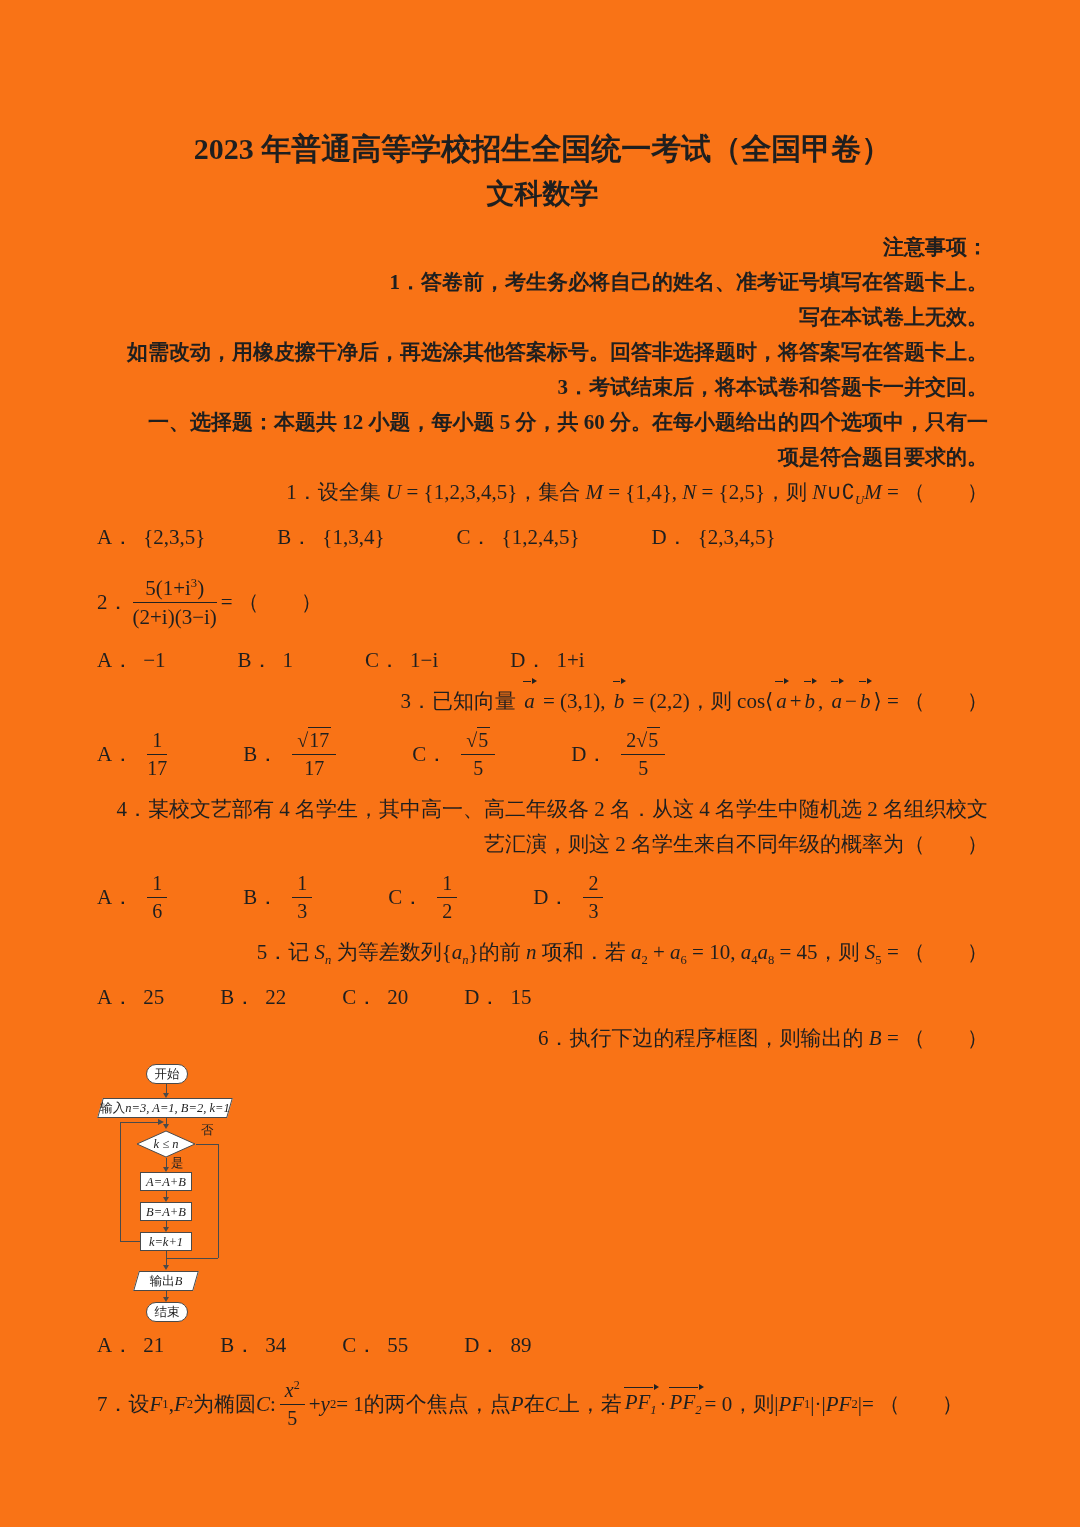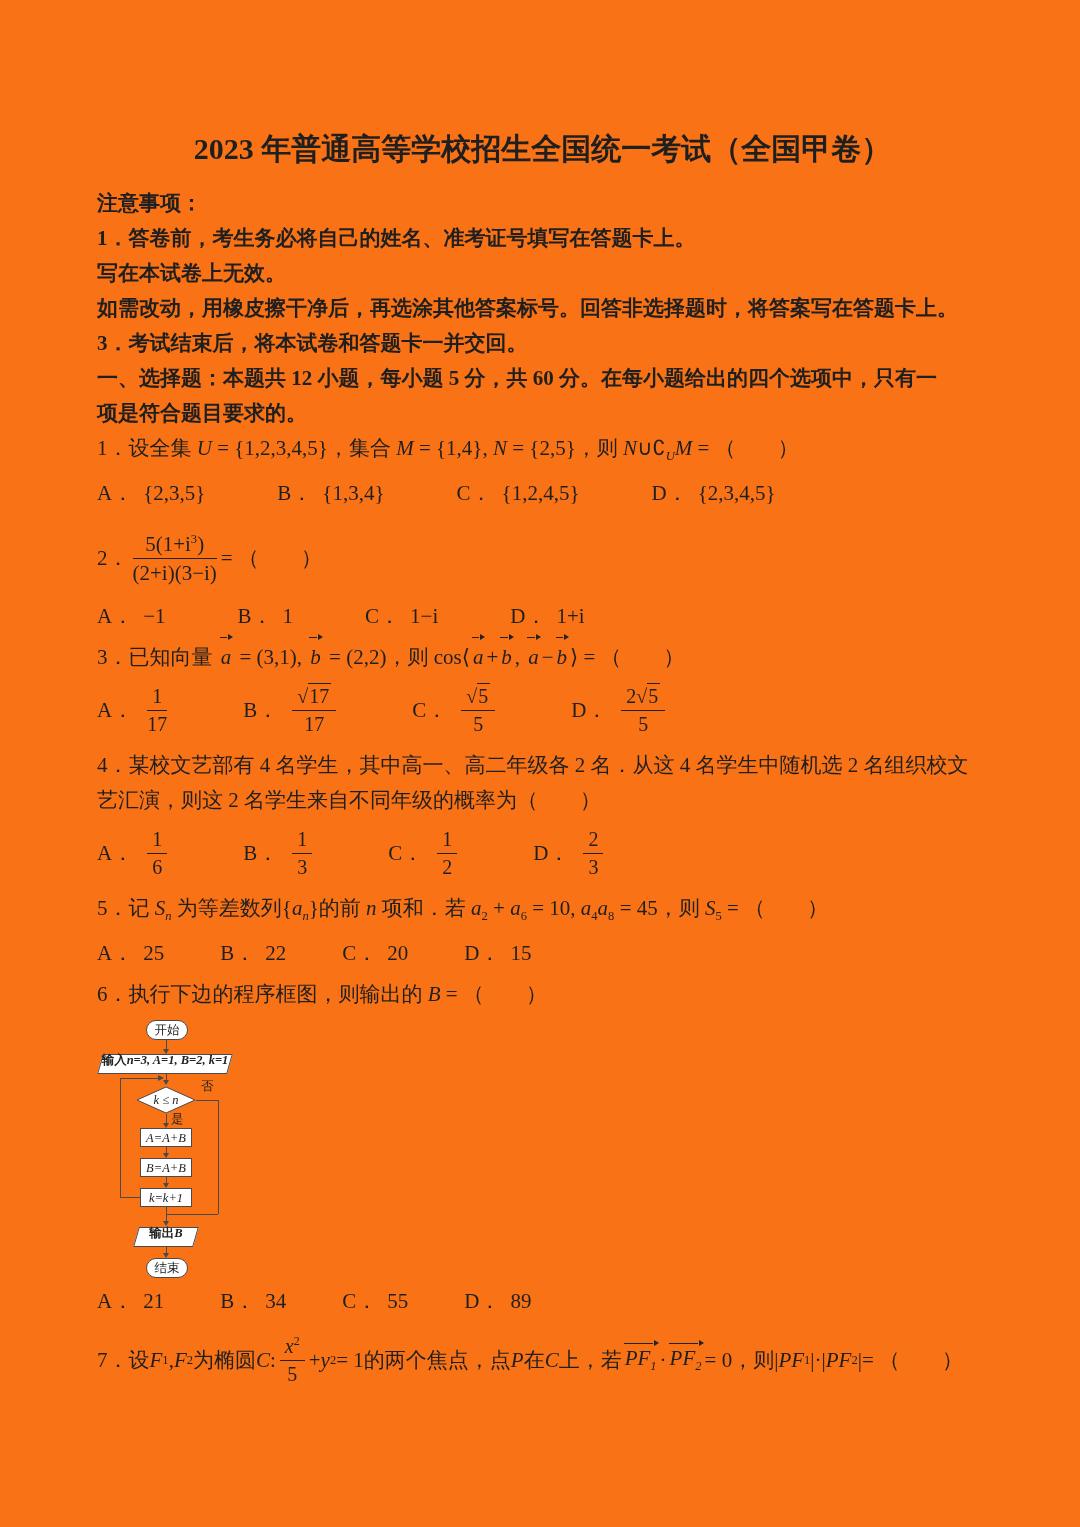--- a/index.html
+++ b/index.html
@@ -1,21 +1,21 @@
 <!DOCTYPE html>
 <html><head>
 <meta charset="utf-8">
 <style>
   html,body{margin:0;padding:0;background:#ffffff;}
   .page{position:relative;width:1080px;height:1527px;background:#f97316;color:#1f1f1f;
         font-family:"Liberation Serif","DejaVu Serif",serif;overflow:hidden;}
   .content{padding:128px 92px 0 97px;font-size:21px;}
   .title1{margin:0;text-align:center;font-weight:bold;font-size:30px;line-height:42px;}
   .title2{margin:4px 0 0 0;text-align:center;font-weight:bold;font-size:28px;line-height:40px;}
-  p.line{margin:0;line-height:35px;}
+  p.line{margin:0;line-height:35px;text-align:right;}
   .b{font-weight:bold;}
   .var{font-style:italic;}
   .dj{font-family:"DejaVu Sans","DejaVu Serif",sans-serif;}
   sub{font-size:0.6em;}
   sup{font-size:0.6em;}
   .notice{margin-top:16px;}
   .qstem{margin-top:2px;}
   .opts{display:flex;align-items:center;margin:4px 0 8px 0;line-height:31px;}
   .opt{display:inline-flex;align-items:center;margin-right:72px;white-space:nowrap;}
   .lab{margin-right:10px;}
@@ -35,34 +35,35 @@
   .fc{position:relative;width:270px;height:260px;margin:8px 0 6px 3px;
       font-size:12.5px;line-height:1;color:#222;}
   .fc .abs{position:absolute;}
   .fc .ln{position:absolute;background:#4a4a4a;}
   .fc .box{position:absolute;border:1px solid #4a4a4a;background:#fff;display:flex;
            align-items:center;justify-content:center;box-sizing:border-box;}
   .fc .pill{border-radius:10px;}
   .fc .para{position:absolute;}
   .fc .para-shape{position:absolute;left:0;top:0;right:0;bottom:0;border:1px solid #4a4a4a;
            transform:skewX(-16deg);background:#fff;box-sizing:border-box;}
-  .fc .para-txt{position:relative;width:100%;height:100%;display:flex;align-items:flex-start;justify-content:center;font-weight:bold;}
+  .fc .para-txt{position:relative;width:100%;height:100%;display:flex;align-items:center;justify-content:center;}
   .fc .arr-d{position:absolute;width:0;height:0;border-left:3.5px solid transparent;
            border-right:3.5px solid transparent;border-top:5.5px solid #4a4a4a;}
   .fc .arr-r{position:absolute;width:0;height:0;border-top:3.5px solid transparent;
            border-bottom:3.5px solid transparent;border-left:6px solid #4a4a4a;}
   .fc .txt{position:absolute;}
 </style>
 </head>
 <body>
 
 <div class="page">
  <div class="content">
 
   <h1 class="title1">2023 年普通高等学校招生全国统一考试（全国甲卷）</h1>
+  <h2 class="title2">文科数学</h2>
 
   <div class="notice">
     <p class="line b">注意事项：</p>
     <p class="line b">1．答卷前，考生务必将自己的姓名、准考证号填写在答题卡上。</p>
     <p class="line b">写在本试卷上无效。</p>
     <p class="line b">如需改动，用橡皮擦干净后，再选涂其他答案标号。回答非选择题时，将答案写在答题卡上。</p>
     <p class="line b">3．考试结束后，将本试卷和答题卡一并交回。</p>
     <p class="line b">一、选择题：本题共 12 小题，每小题 5 分，共 60 分。在每小题给出的四个选项中，只有一</p>
     <p class="line b">项是符合题目要求的。</p>
   </div>

